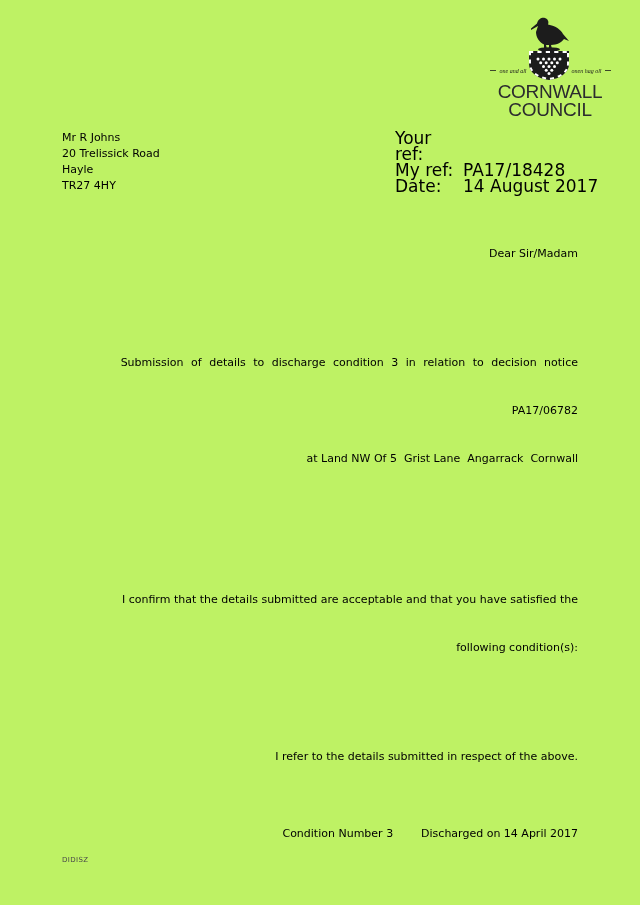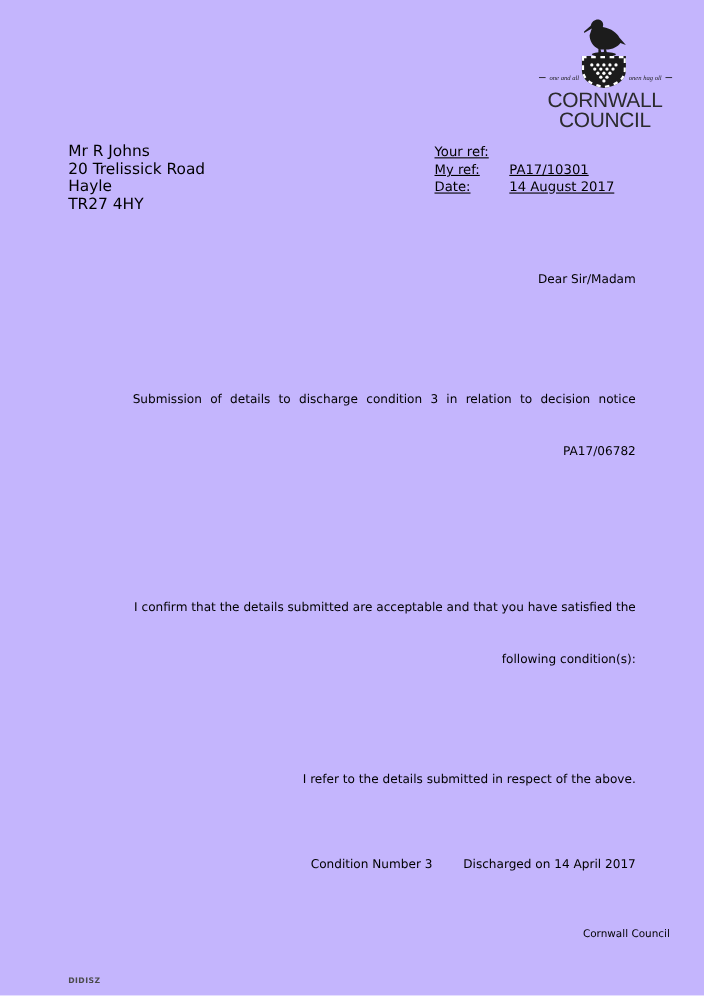--- a/index.html
+++ b/index.html
@@ -1,42 +1,42 @@
 <!DOCTYPE html>
 <html><head>
 <meta charset="utf-8">
 <style>
   html,body { margin:0; padding:0; background:#ffffff; }
   .page {
-    position:relative; width:640px; height:905px; background:#c4b5fd;
+    position:relative; width:640px; height:905px; background:#bef264;
     font-family:"DejaVu Sans", sans-serif; color:#000000; overflow:hidden;
   }
   
   .logo { position:absolute; top:14px; right:27px; width:126px; text-align:center; }
   .crest { display:block; margin:0 auto; }
   .org-name {
     font-family:"Liberation Sans", sans-serif; font-weight:400; color:#2b2b2e;
     font-size:19px; line-height:18px; letter-spacing:-0.3px; margin-top:1px;
   }
   
-  .addr { position:absolute; left:62px; top:130px; font-size:14px; line-height:16px; }
-  .refs { position:absolute; left:395px; top:130px; font-size:12px; line-height:16px;text-decoration:underline; }
+  .addr { position:absolute; left:62px; top:130px; font-size:11px; line-height:16px; }
+  .refs { position:absolute; left:395px; top:130px; font-size:17px; line-height:16px; }
   .ref-row { display:flex; }
   .ref-label { width:68px; flex:0 0 68px; }
   
   .body-text { position:absolute; left:62px; top:214px; width:516px;
     font-size:11px; line-height:16px; white-space:pre-wrap; }
   .para { margin:0 0 13px 0;text-align:right; }
   .bold { font-weight:400; }
   .spread { word-spacing:4px; }
   
   .footer { position:absolute; right:31px; top:819px; text-align:right;
     font-size:9.5px; line-height:12.4px; white-space:pre-wrap; }
-  .doc-code { position:absolute; left:62px; top:888px; font-size:7px;
-    font-weight:700; color:#4a4a4a; letter-spacing:0.4px; }
+  .doc-code { position:absolute; left:62px; top:856px; font-size:7px;
+    font-weight:400; color:#4a4a4a; letter-spacing:0.4px; }
 </style>
 </head>
 <body>
 
 <div class="page">
 
   <div class="logo">
     <svg class="crest" width="124" height="68" viewBox="0 0 124 68">
       <defs>
         <clipPath id="shieldClip">
@@ -100,34 +100,35 @@
     <div>TR27 4HY</div>
   </div>
 
   <div class="refs">
     <div class="ref-row">
       <span class="ref-label">Your ref:</span>
       <span></span>
     </div>
     <div class="ref-row">
       <span class="ref-label">My ref:</span>
-      <span>PA17/10301</span>
+      <span>PA17/18428</span>
     </div>
     <div class="ref-row">
       <span class="ref-label">Date:</span>
       <span>14 August 2017</span>
     </div>
   </div>
 
   <div class="body-text">
     <div class="para">Dear Sir/Madam</div>
 
     <div class="para bold">
       <div class="spread">Submission of details to discharge condition 3 in relation to decision notice</div>
       <div>PA17/06782</div>
+      <div>at Land NW Of 5  Grist Lane  Angarrack  Cornwall</div>
     </div>
 
     <div class="para">
       <div>I confirm that the details submitted are acceptable and that you have satisfied the</div>
       <div>following condition(s):</div>
     </div>
 
     <div class="para">I refer to the details submitted in respect of the above.</div>
 
     <div class="para bold">Condition Number 3        Discharged on 14 April 2017</div>
@@ -140,19 +141,18 @@
     
 
     
 
     
   </div>
 
   <div class="doc-code">DIDISZ</div>
 
   <div class="footer">
-    <div>Cornwall Council</div>
     
     
     
   </div>
 
 </div>
 
 </body></html>

